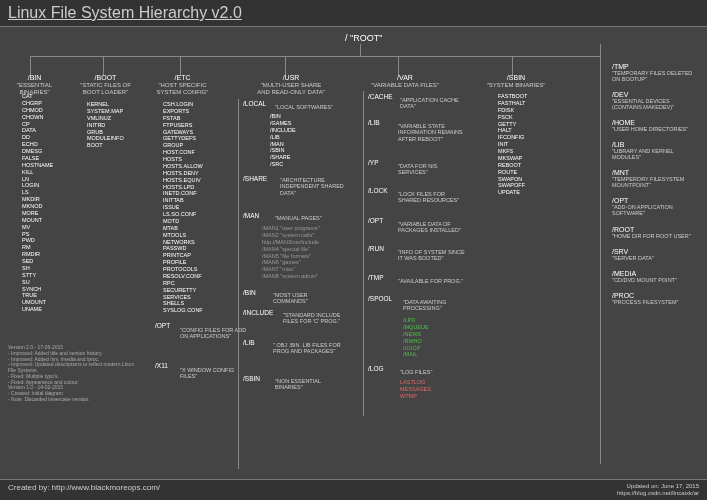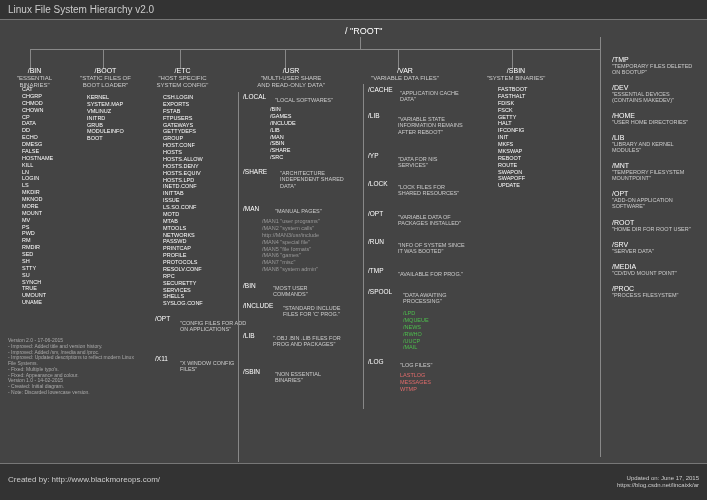--- a/index.html
+++ b/index.html
@@ -10,33 +10,34 @@
     width: 707px;
     height: 500px;
     position: relative;
     overflow: hidden;
     font-size: 6.5px;
   }
   .header {
     background: #333;
     border-bottom: 1px solid #777;
     padding: 4px 8px;
-    font-size: 10px;
+    font-size: 16px;
     color: #ccc;
+    text-decoration: underline;
   }
   .footer {
     position: absolute;
     bottom: 0;
     left: 0;
     right: 0;
     background: #333;
     border-top: 1px solid #777;
     display: flex;
     justify-content: space-between;
-    padding: 11px 8px;
+    padding: 3px 8px;
     font-size: 8px;
     color: #ccc;
   }
   .footer .right { text-align: right; font-size: 6px; line-height: 1.2; }
   .main {
     position: relative;
     height: 455px;
   }
   .root-title {
     position: absolute;

